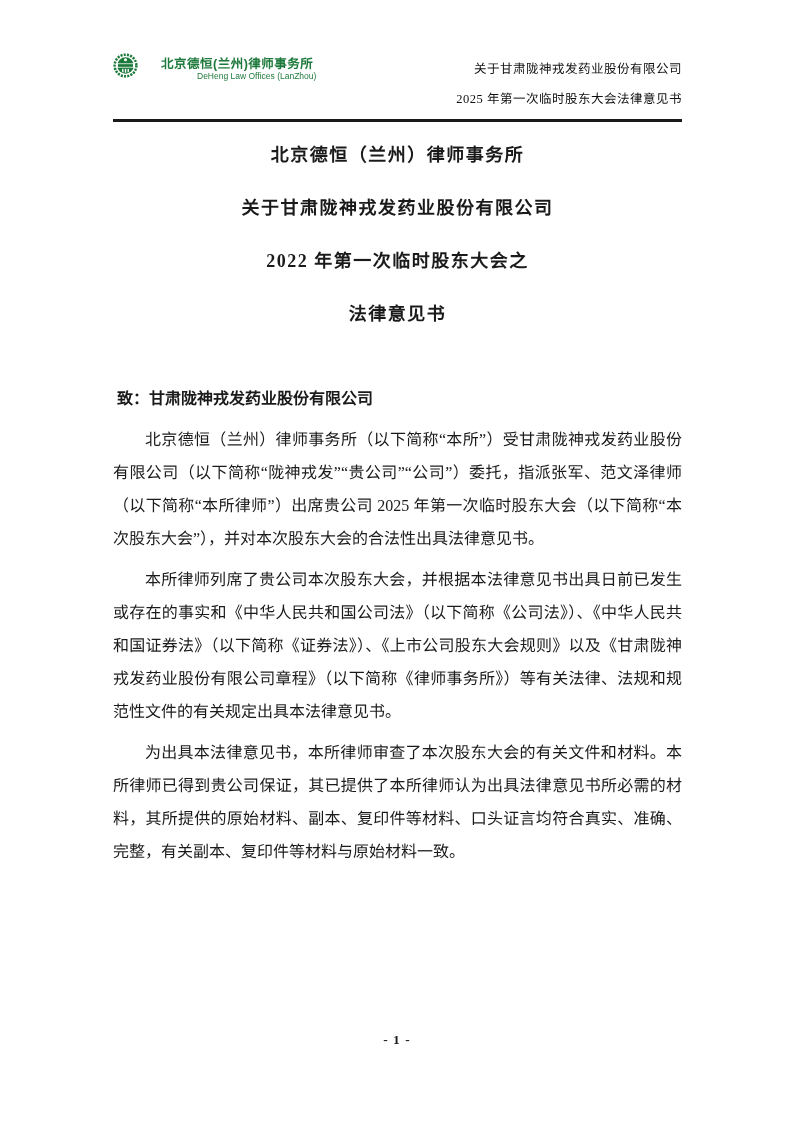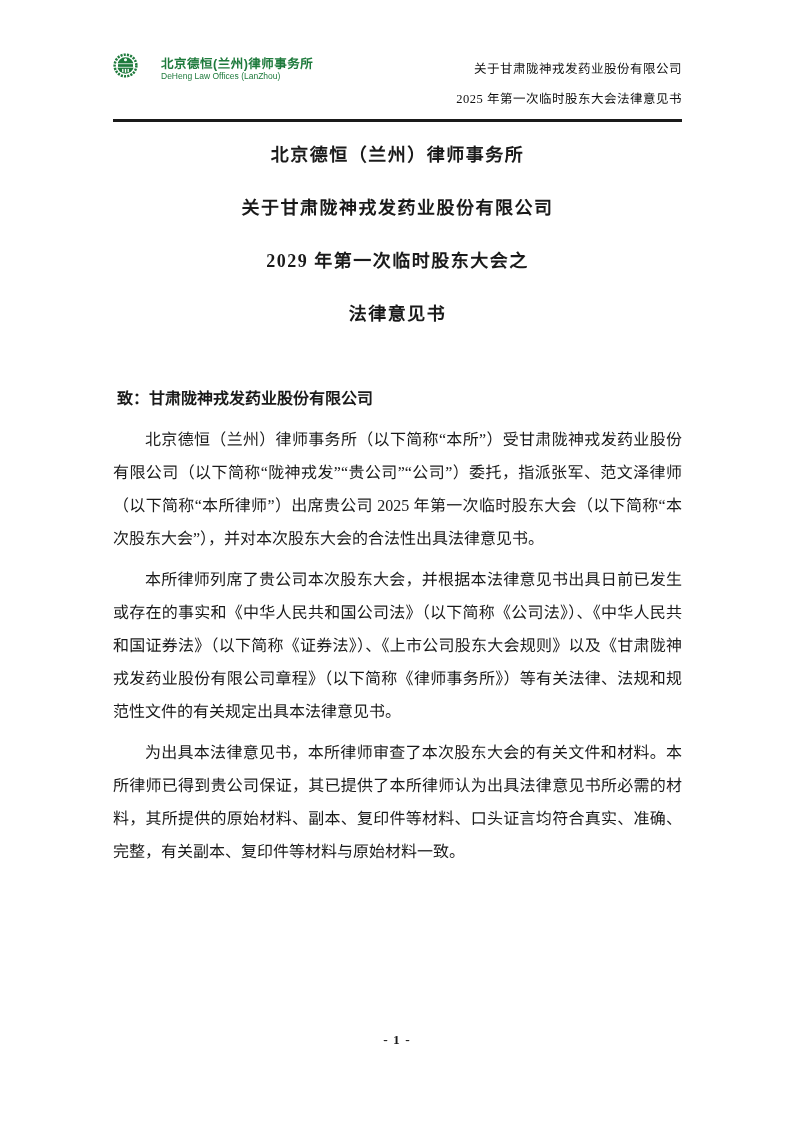--- a/index.html
+++ b/index.html
@@ -31,21 +31,21 @@
     align-items:flex-end;
     gap:23px;
   }
   .logo-icon{flex:0 0 auto;margin-top:1px;}
   .logo-text{
     font-family:"Liberation Sans","DejaVu Sans",sans-serif;
     color:#1e7a3c;
     line-height:1.15;
   }
   .logo-cn{font-size:12.5px;font-weight:bold;letter-spacing:0.5px;}
-  .logo-en{font-size:8.5px;margin-top:1px;}
+  .logo-en{font-size:8.5px;margin-top:1px;margin-left:36px;}
   .header-right{
     text-align:right;
     font-size:12.5px;
     line-height:30px;
     letter-spacing:0.5px;
     color:#111;
     margin-top:2px;
   }
   
   .title-block{
@@ -114,21 +114,21 @@
       </div>
       <div class="header-right">
         <div>关于甘肃陇神戎发药业股份有限公司</div>
         <div>2025 年第一次临时股东大会法律意见书</div>
       </div>
     </div>
 
     <div class="title-block">
       <div class="title-line">北京德恒（兰州）律师事务所</div>
       <div class="title-line">关于甘肃陇神戎发药业股份有限公司</div>
-      <div class="title-line">2029 年第一次临时股东大会之</div>
+      <div class="title-line">2022 年第一次临时股东大会之</div>
       <div class="title-line">法律意见书</div>
     </div>
 
     <div class="body-block">
       <p class="salutation">致：甘肃陇神戎发药业股份有限公司</p>
       <p class="para">北京德恒（兰州）律师事务所（以下简称“本所”）受甘肃陇神戎发药业股份有限公司（以下简称“陇神戎发”“贵公司”“公司”）委托，指派张军、范文泽律师（以下简称“本所律师”）出席贵公司 2025 年第一次临时股东大会（以下简称“本次股东大会”），并对本次股东大会的合法性出具法律意见书。</p>
       <p class="para">本所律师列席了贵公司本次股东大会，并根据本法律意见书出具日前已发生或存在的事实和《中华人民共和国公司法》（以下简称《公司法》）、《中华人民共和国证券法》（以下简称《证券法》）、《上市公司股东大会规则》以及《甘肃陇神戎发药业股份有限公司章程》（以下简称《律师事务所》）等有关法律、法规和规范性文件的有关规定出具本法律意见书。</p>
       <p class="para">为出具本法律意见书，本所律师审查了本次股东大会的有关文件和材料。本所律师已得到贵公司保证，其已提供了本所律师认为出具法律意见书所必需的材料，其所提供的原始材料、副本、复印件等材料、口头证言均符合真实、准确、完整，有关副本、复印件等材料与原始材料一致。</p>
     </div>
 

